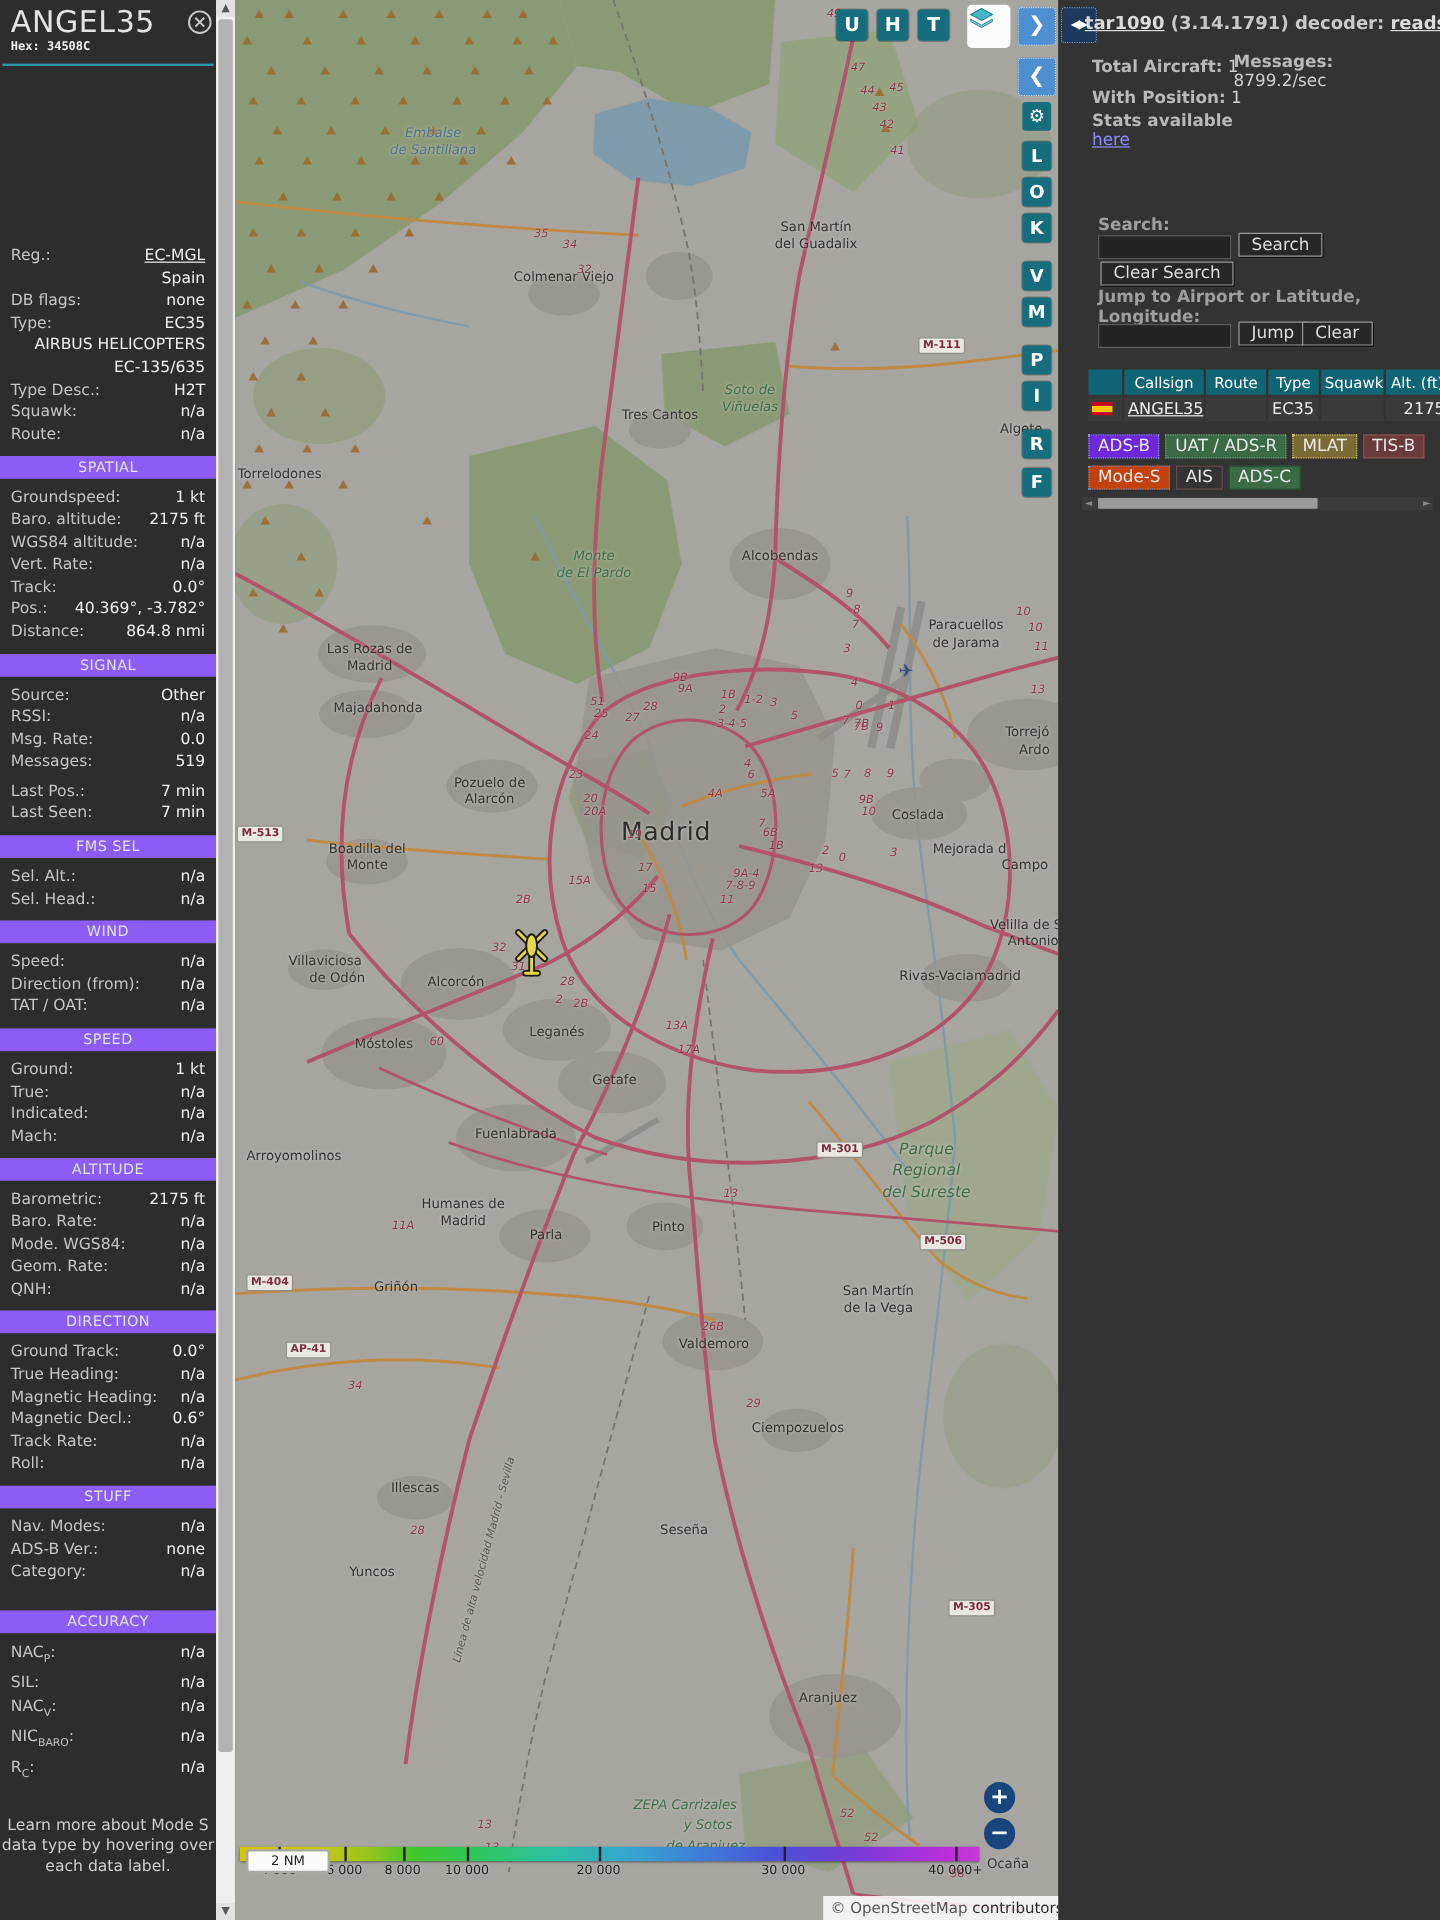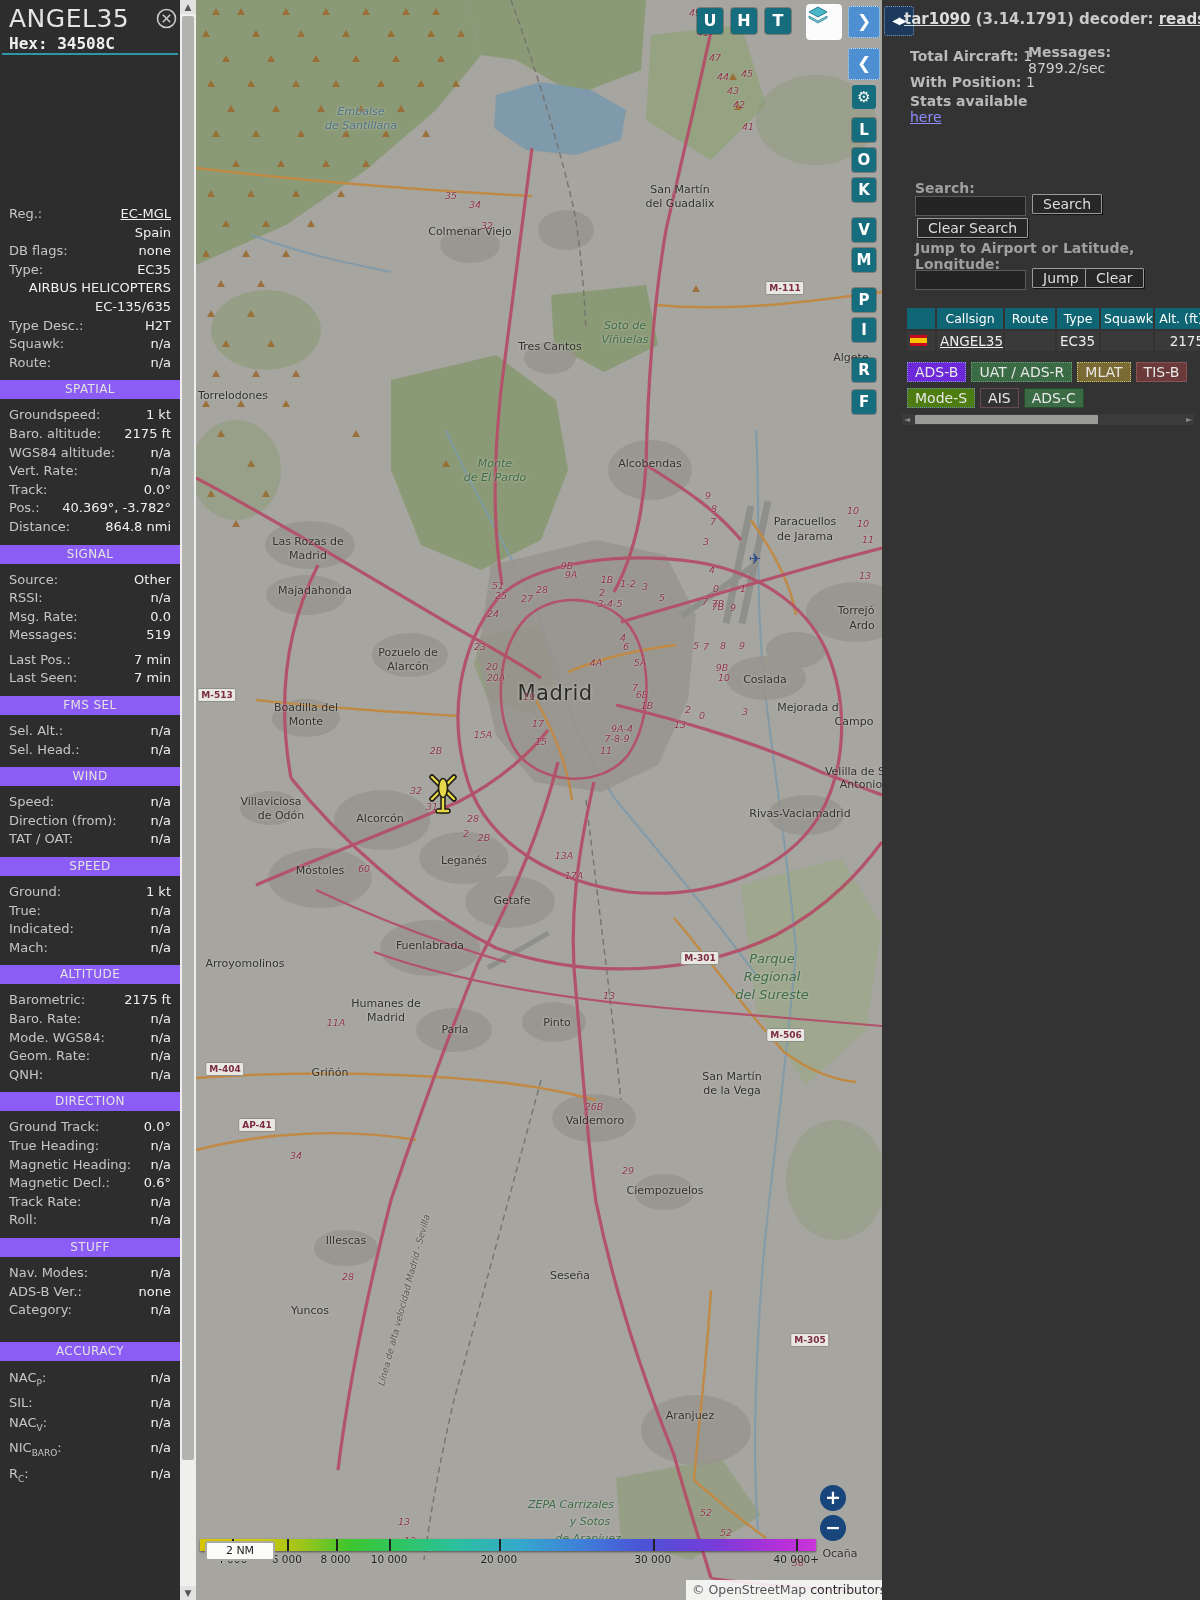--- a/index.html
+++ b/index.html
@@ -3,21 +3,21 @@
 <meta charset="utf-8">
 <style>
   html,body{margin:0;padding:0;background:#222;}
   .app{position:relative;width:1200px;height:1600px;overflow:hidden;
        font-family:"DejaVu Sans",sans-serif;background:#2d2d2d;}
   
   .sidebar{position:absolute;left:0;top:0;width:180px;height:1600px;background:#2d2d2d;color:#ddd;}
   .sb-title{position:absolute;left:9px;top:4px;font-size:25px;color:#e4e4e4;letter-spacing:.5px;}
   .sb-close{position:absolute;left:156px;top:8px;width:21px;height:21px;cursor:pointer;}
   .sb-hex{position:absolute;left:9px;top:34px;font-family:"DejaVu Sans Mono",monospace;
-          font-weight:bold;font-size:16px;color:#f0f0f0;}
+          font-weight:bold;font-size:10px;color:#f0f0f0;}
   .sb-div{position:absolute;left:2px;top:53px;width:176px;height:2px;background:#2f96a8;}
   .sb-stack{position:absolute;left:0;top:205px;width:180px;font-size:13px;}
   .irow{display:flex;justify-content:space-between;padding:0 9px;line-height:18.6px;}
   .irow.acc{line-height:20.5px;}
   .irow .lbl{color:#c6c6c6;white-space:nowrap;}
   .irow .val{color:#f0f0f0;text-align:right;}
   .irow sub{font-size:9px;}
   .irow.wrapv{display:block;text-align:right;padding:0 9px;line-height:18.6px;color:#f0f0f0;}
   .lnk{text-decoration:underline;cursor:pointer;}
   .shead{margin:8px 0 7px;background:#8b5cf6;color:#e2e2e2;text-align:center;
@@ -88,21 +88,21 @@
   .hcell{background:#0f6573;color:#fff;font-size:12.5px;padding:3px 3px;text-align:center;
          overflow:hidden;white-space:nowrap;cursor:pointer;}
   .dcell{color:#eee;font-size:13.5px;padding:2px 3px;overflow:hidden;white-space:nowrap;background:#3a3a3a;}
   .flag{width:17px;height:11px;margin-top:2px;background:linear-gradient(to bottom,#c60b1e 0 27%,#ffc400 27% 73%,#c60b1e 73% 100%);}
   .badges{position:absolute;left:25px;font-size:14px;}
   .badge{display:inline-block;margin-right:5px;margin-bottom:6px;padding:1px 7px;color:#e8e8e8;cursor:pointer;}
   .b-adsb{background:#6d28d9;border:1px dotted #7e9cc8;}
   .b-uat{background:#3a6b44;border:1px dotted #6fa07c;}
   .b-mlat{background:#7a6a33;border:1px dotted #c8b86a;}
   .b-tisb{background:#6b3a3a;border:1px solid #8a5252;}
-  .b-modes{background:#4d7c0f;border:1px dotted #7088b8;}
+  .b-modes{background:#c2410c;border:1px dotted #7088b8;}
   .b-ais{background:#333;border:1px solid #6a4a4a;}
   .b-adsc{background:#3a6b44;border:1px solid #2a4a30;}
   .hscroll{position:absolute;left:20px;top:414px;width:292px;height:11px;background:#3b3b3b;}
   .hscroll .harr{position:absolute;top:0;width:10px;height:11px;color:#8a8a8a;font-size:8px;line-height:11px;text-align:center;}
   .hthumb{position:absolute;left:13px;top:1px;width:183px;height:9px;background:#9a9a98;border-radius:1px;}
 </style>
 </head>
 <body>
 
 <div class="app">
@@ -320,20 +320,25 @@
             <span class="val">n/a</span>
           </div>
           <div class="irow acc">
             <span class="lbl">NIC<sub>BARO</sub>:</span>
             <span class="val">n/a</span>
           </div>
           <div class="irow acc">
             <span class="lbl">R<sub>C</sub>:</span>
             <span class="val">n/a</span>
           </div>
+        </div>
+      <div class="sb-foot" id="footer-note">
+          <div>Learn more about Mode S</div>
+          <div>data type by hovering over</div>
+          <div>each data label.</div>
         </div>
     </div>
   </aside>
 
   <div class="sb-scroll">
     <div class="arr" style="top:0">▲</div>
     <div class="sb-thumb"></div>
     <div class="arr" style="top:1586px">▼</div>
   </div>
 

